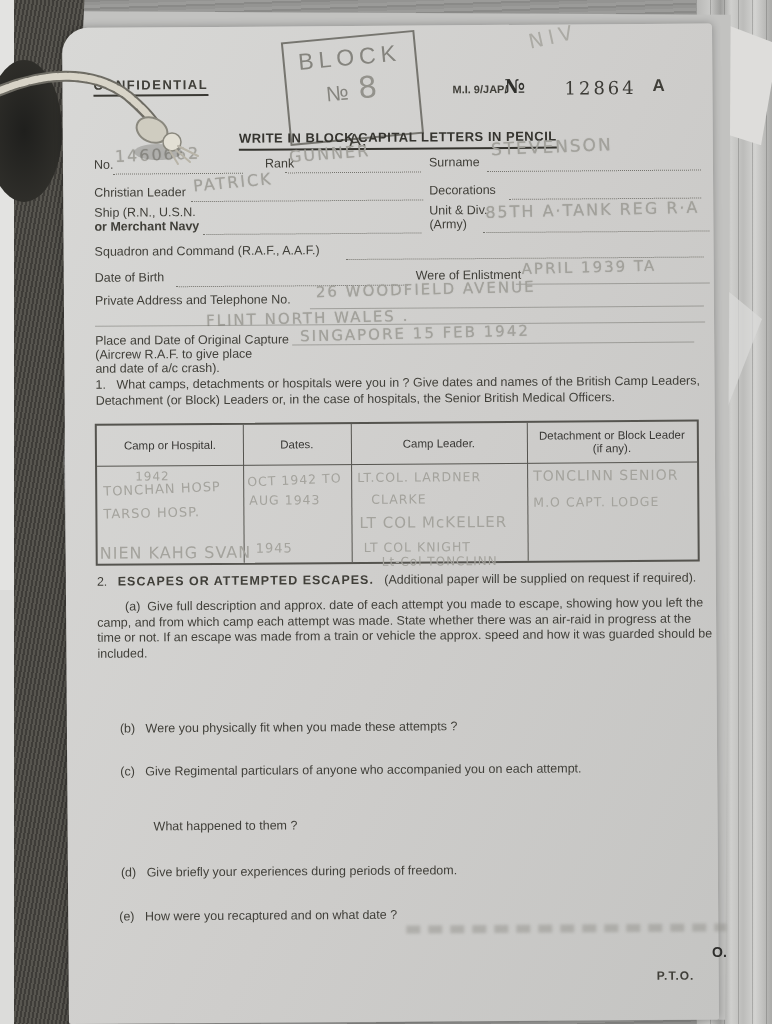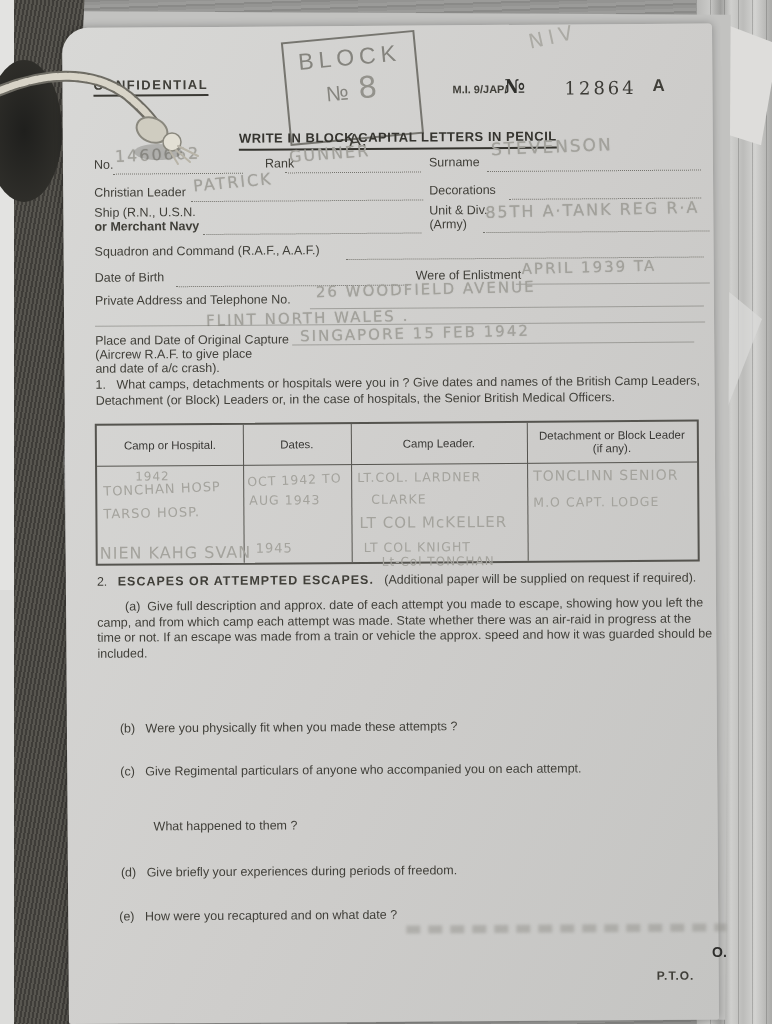--- a/index.html
+++ b/index.html
@@ -171,21 +171,21 @@
       <div class="thw" style="left:2px; top:118px; font-size:16px;">NIEN KAHG SVAN</div>
 
       <div class="thw" style="left:150px; top:48px; transform:rotate(-2deg); font-size:12.5px;">OCT 1942 TO</div>
       <div class="thw" style="left:152px; top:68px; font-size:12.5px;text-align:right;">AUG 1943</div>
       <div class="thw" style="left:158px; top:116px;">1945</div>
 
       <div class="thw" style="left:260px; top:46px; font-size:12.5px;">LT.COL. LARDNER</div>
       <div class="thw" style="left:274px; top:68px; font-size:12.5px;">CLARKE</div>
       <div class="thw" style="left:262px; top:90px; font-size:15px;">LT COL McKELLER</div>
       <div class="thw" style="left:266px; top:116px; font-size:12.5px;">LT COL KNIGHT</div>
-      <div class="thw" style="left:284px; top:131px; font-size:12px;">Lt-Col TONCHAN</div>
+      <div class="thw" style="left:284px; top:131px; font-size:12px;">Lt-Col TONCLINN</div>
 
       <div class="thw" style="left:436px; top:45px; font-size:14px;">TONCLINN SENIOR</div>
       <div class="thw" style="left:436px; top:72px; font-size:12.5px;">M.O CAPT. LODGE</div>
     </div>
 
     <p class="para" style="left:31px; top:547px; width:618px; margin:0;">
       <span>2.</span>&nbsp;&nbsp;
       <span class="sec-head">ESCAPES OR ATTEMPTED ESCAPES.</span>&nbsp;&nbsp;
       <span>(Additional paper will be supplied on request if required).</span>
     </p>

